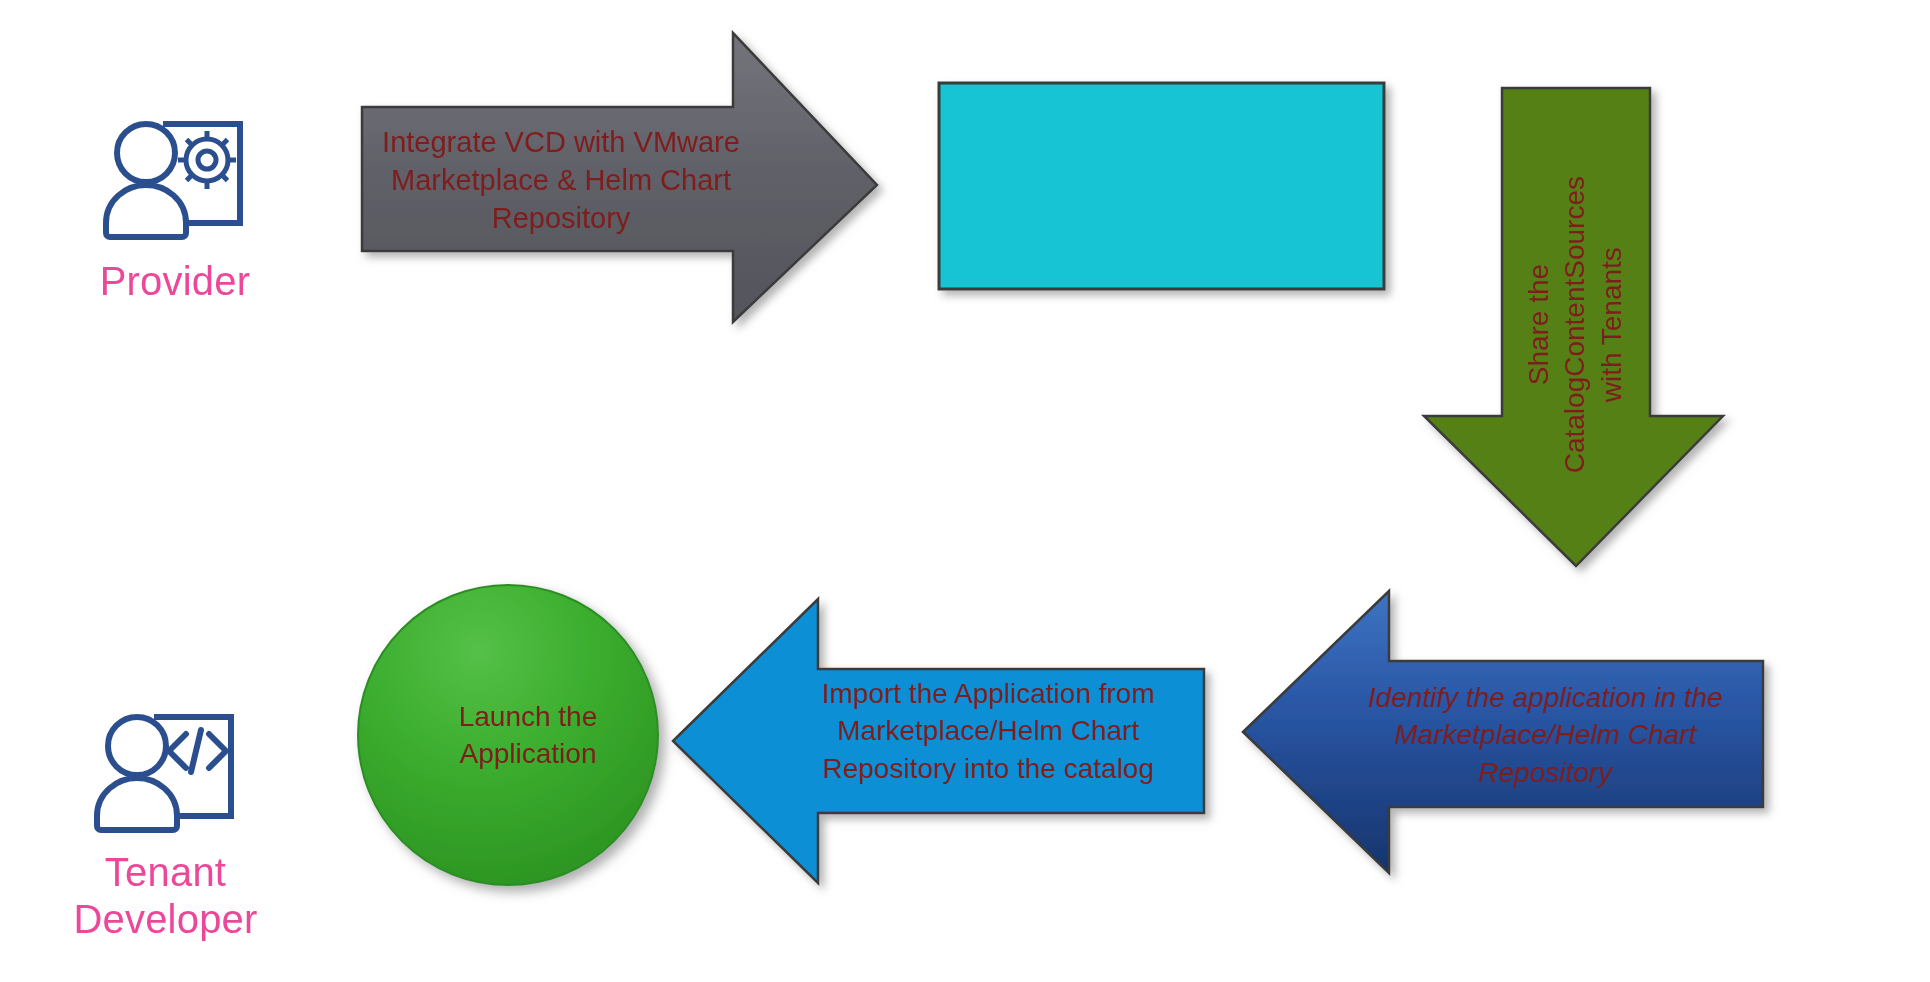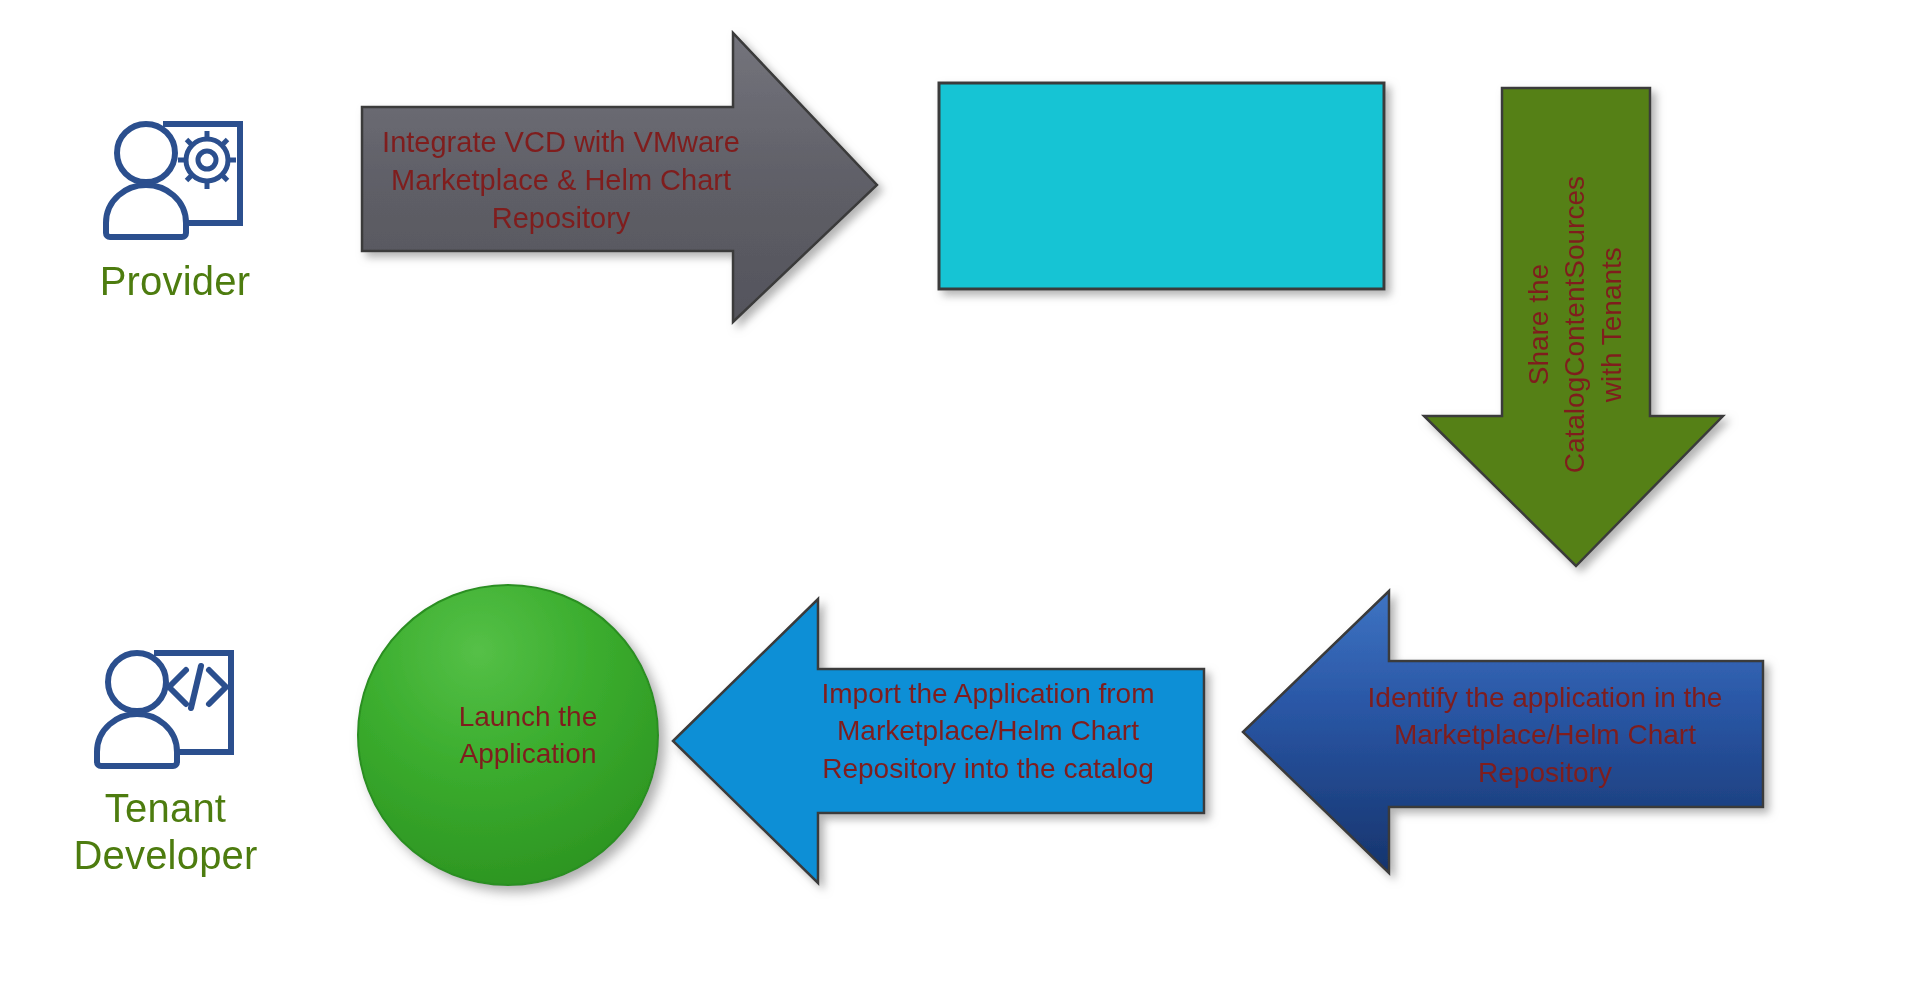--- a/index.html
+++ b/index.html
@@ -20,21 +20,21 @@
 
   
   .persona {
     position: absolute;
     display: flex;
     flex-direction: column;
     align-items: center;
   }
   .persona-icon { display: block; }
   .persona-label {
-    color: #4d7c0f;
+    color: #ec4899;
     font-size: 40px;
     line-height: 1.18;
     text-align: center;
     white-space: pre-line;
     letter-spacing: 0.2px;
   }
 
   
   .shape-svg { position: absolute; overflow: visible; }
 
@@ -67,21 +67,21 @@
   #green-arrow-text .vtxt {
     writing-mode: vertical-rl;
     text-orientation: mixed;
     transform: rotate(180deg);
     text-align: center;
     line-height: 1.3;
   }
   
   #dblue-arrow-text {
     left: 1330px; top: 660px; width: 430px; height: 150px;
-    font-size: 28px; line-height: 1.33;
+    font-size: 28px; line-height: 1.33; font-style: italic;
   }
   
   #lblue-arrow-text {
     left: 778px; top: 656px; width: 420px; height: 150px;
     font-size: 28px; line-height: 1.33;
   }
   
   #circle-text {
     left: 388px; top: 660px; width: 280px; height: 150px;
     font-size: 28px; line-height: 1.33;
@@ -114,21 +114,21 @@
             <line x1="-14.8" y1="14.8" x2="-20.5" y2="20.5"></line>
             <line x1="-21" y1="0" x2="-29" y2="0"></line>
             <line x1="-14.8" y1="-14.8" x2="-20.5" y2="-20.5"></line>
           </g>
         </g>
       </svg>
     </div>
     <div class="persona-label" style="margin-top:14px;">Provider</div>
   </div>
 
-  <div class="persona" style="left:48px; top:644px; width:235px;align-items:center;">
+  <div class="persona" style="left:48px; top:708px; width:235px;align-items:center;">
     <div class="persona-icon">
       <svg width="150" height="125" viewBox="0 0 150 125">
         <path d="M63 9 H140 V108 H86" fill="none" stroke="#2b4f8e" stroke-width="6"></path>
         <circle cx="46" cy="38" r="29" fill="none" stroke="#2b4f8e" stroke-width="6"></circle>
         <path d="M6 118 v-10 C6 85 26 70 46 70 C66 70 86 85 86 108 v10 a4 4 0 0 1 -4 4 H10 a4 4 0 0 1 -4 -4 z" fill="none" stroke="#2b4f8e" stroke-width="6"></path>
         <g fill="none" stroke="#2b4f8e" stroke-width="6" stroke-linecap="round" stroke-linejoin="round">
           <polyline points="95,26 78,43 95,60"></polyline>
           <line x1="110" y1="22" x2="100" y2="64"></line>
           <polyline points="118,26 135,43 118,60"></polyline>
         </g>

